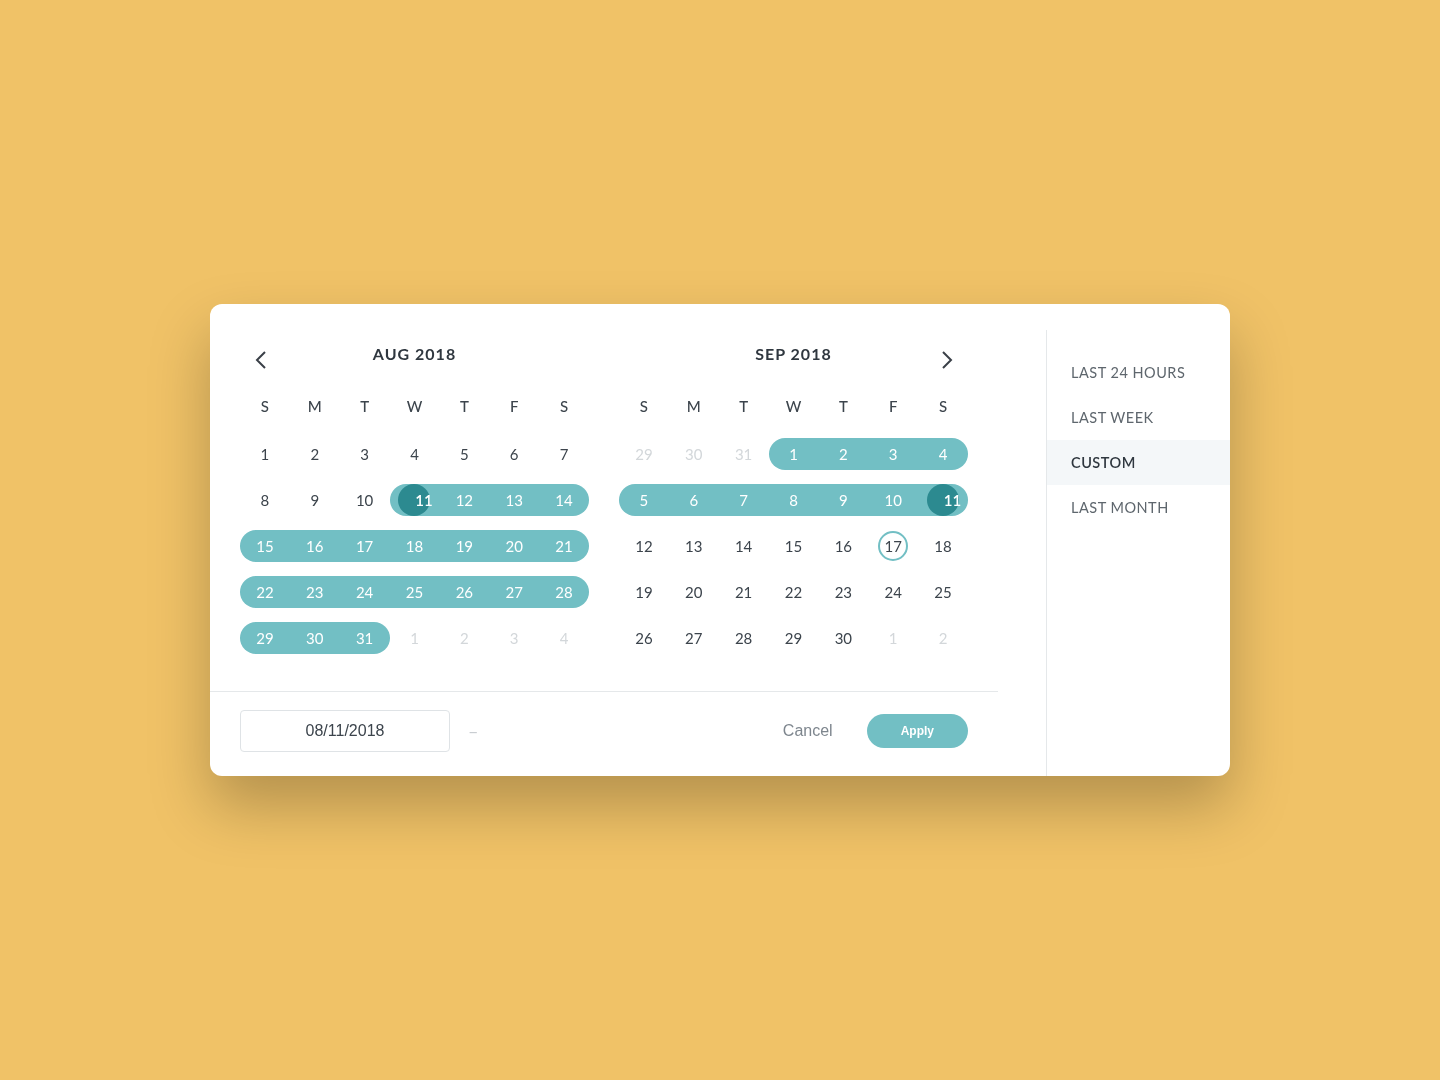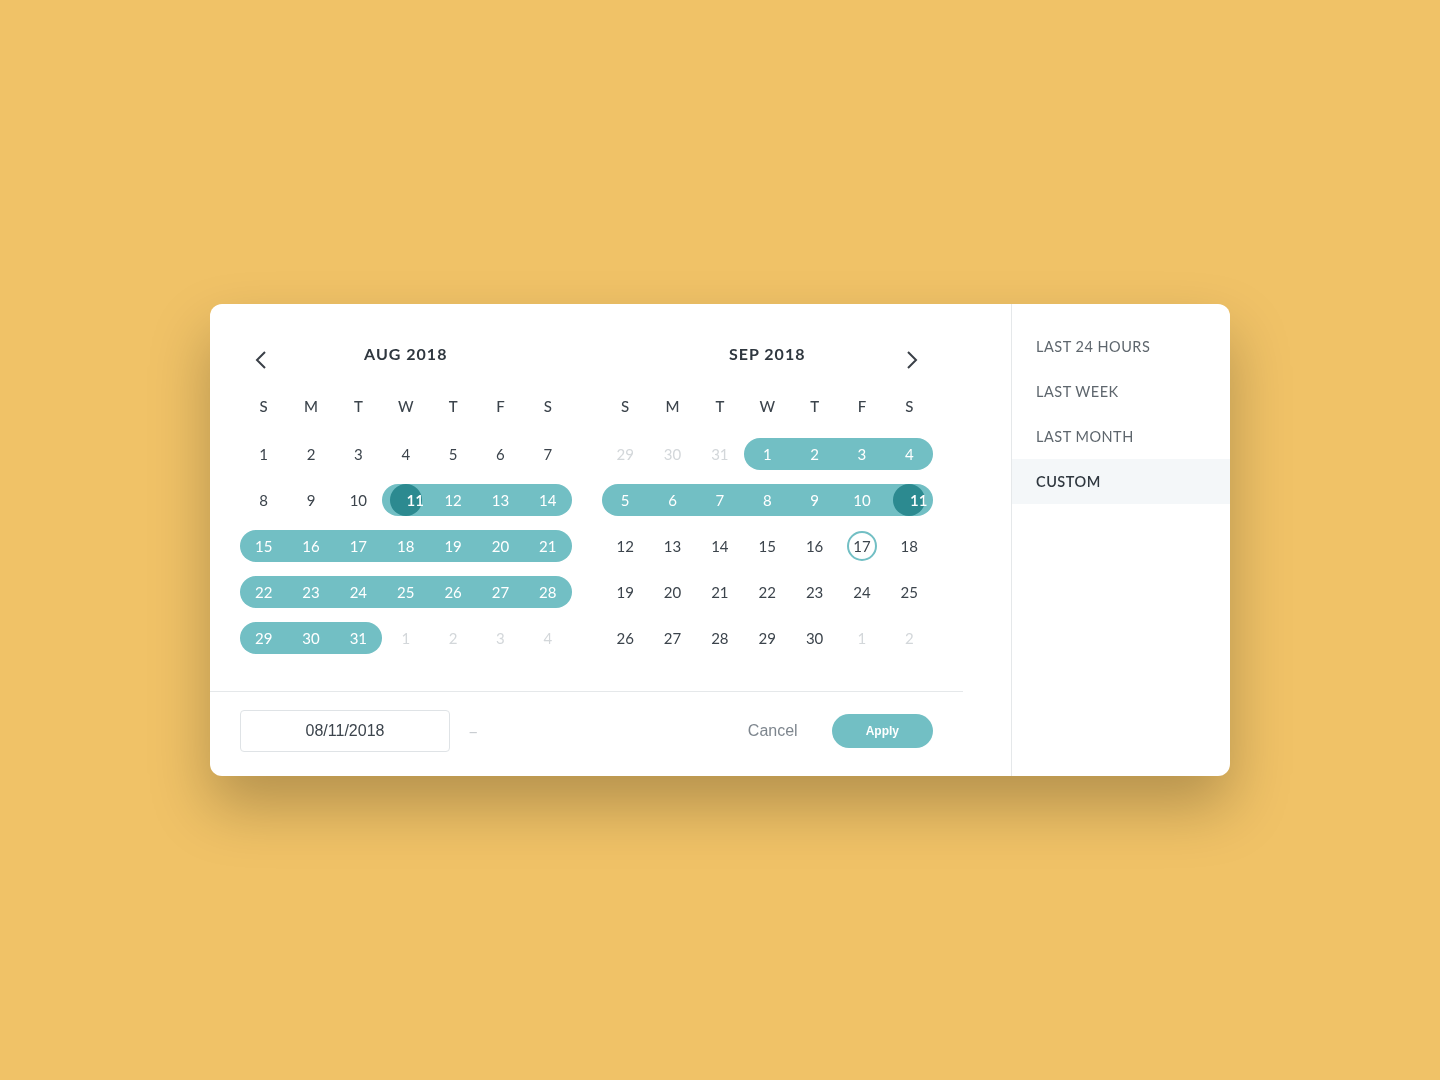--- a/index.html
+++ b/index.html
@@ -141,23 +141,24 @@
     background: #72bfc4;
     border: none;
     color: #fff;
     font-size: 12px;
     font-weight: 700;
     padding: 10px 34px;
     border-radius: 999px;
     cursor: pointer;
   }
   .sidebar {
-    width: 219px;
+    width: 184px;
     border-left: 1px solid #e5e8ea;
     padding: 20px 0;
+    margin-top: 26px;
   }
   .preset {
     padding: 14px 24px;
     font-size: 14.5px;
     letter-spacing: 0.5px;
     color: #5e666d;
     cursor: pointer;
   }
   .preset.active {
     background: #f4f7f9;
@@ -468,16 +469,16 @@
       <span class="dash">–</span>
       <div class="spacer"></div>
       <button class="btn-cancel">Cancel</button>
       <button class="btn-apply">Apply</button>
     </div>
   </div>
 
   <div class="sidebar">
       <div class="preset">LAST 24 HOURS</div>
       <div class="preset">LAST WEEK</div>
+      <div class="preset active">CUSTOM</div>
       <div class="preset">LAST MONTH</div>
-      <div class="preset active">CUSTOM</div>
     </div>
 </div>
 
 </body></html>

